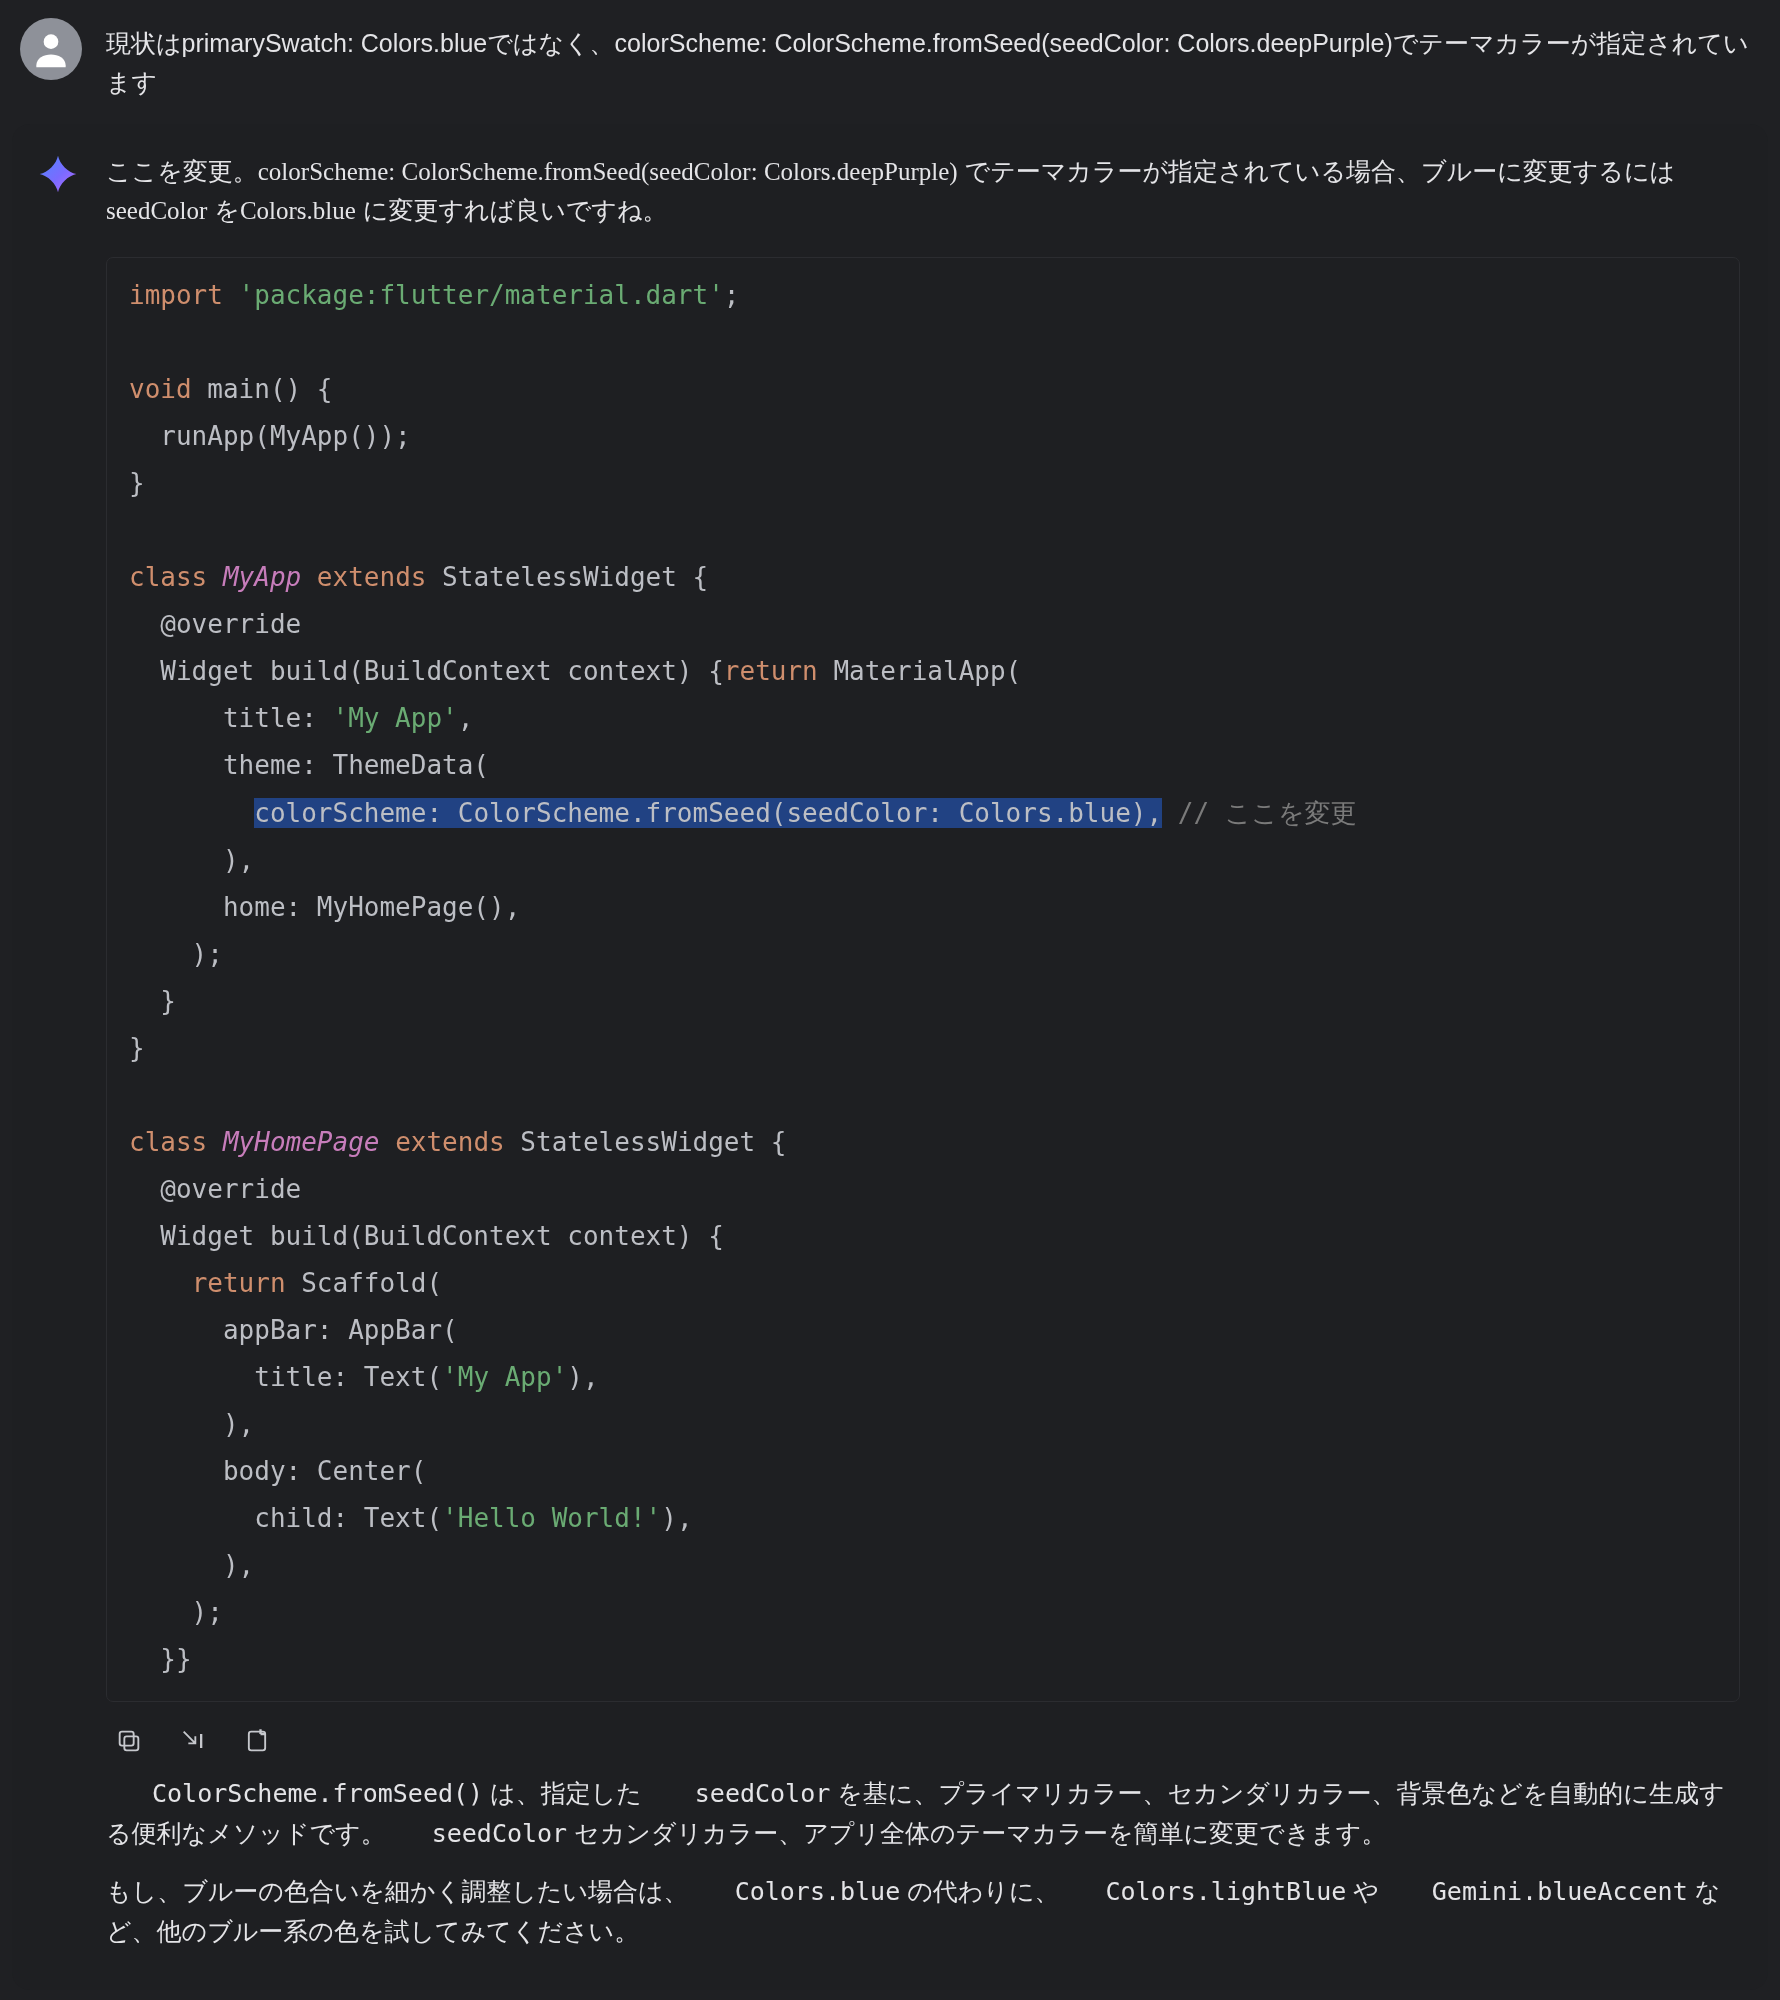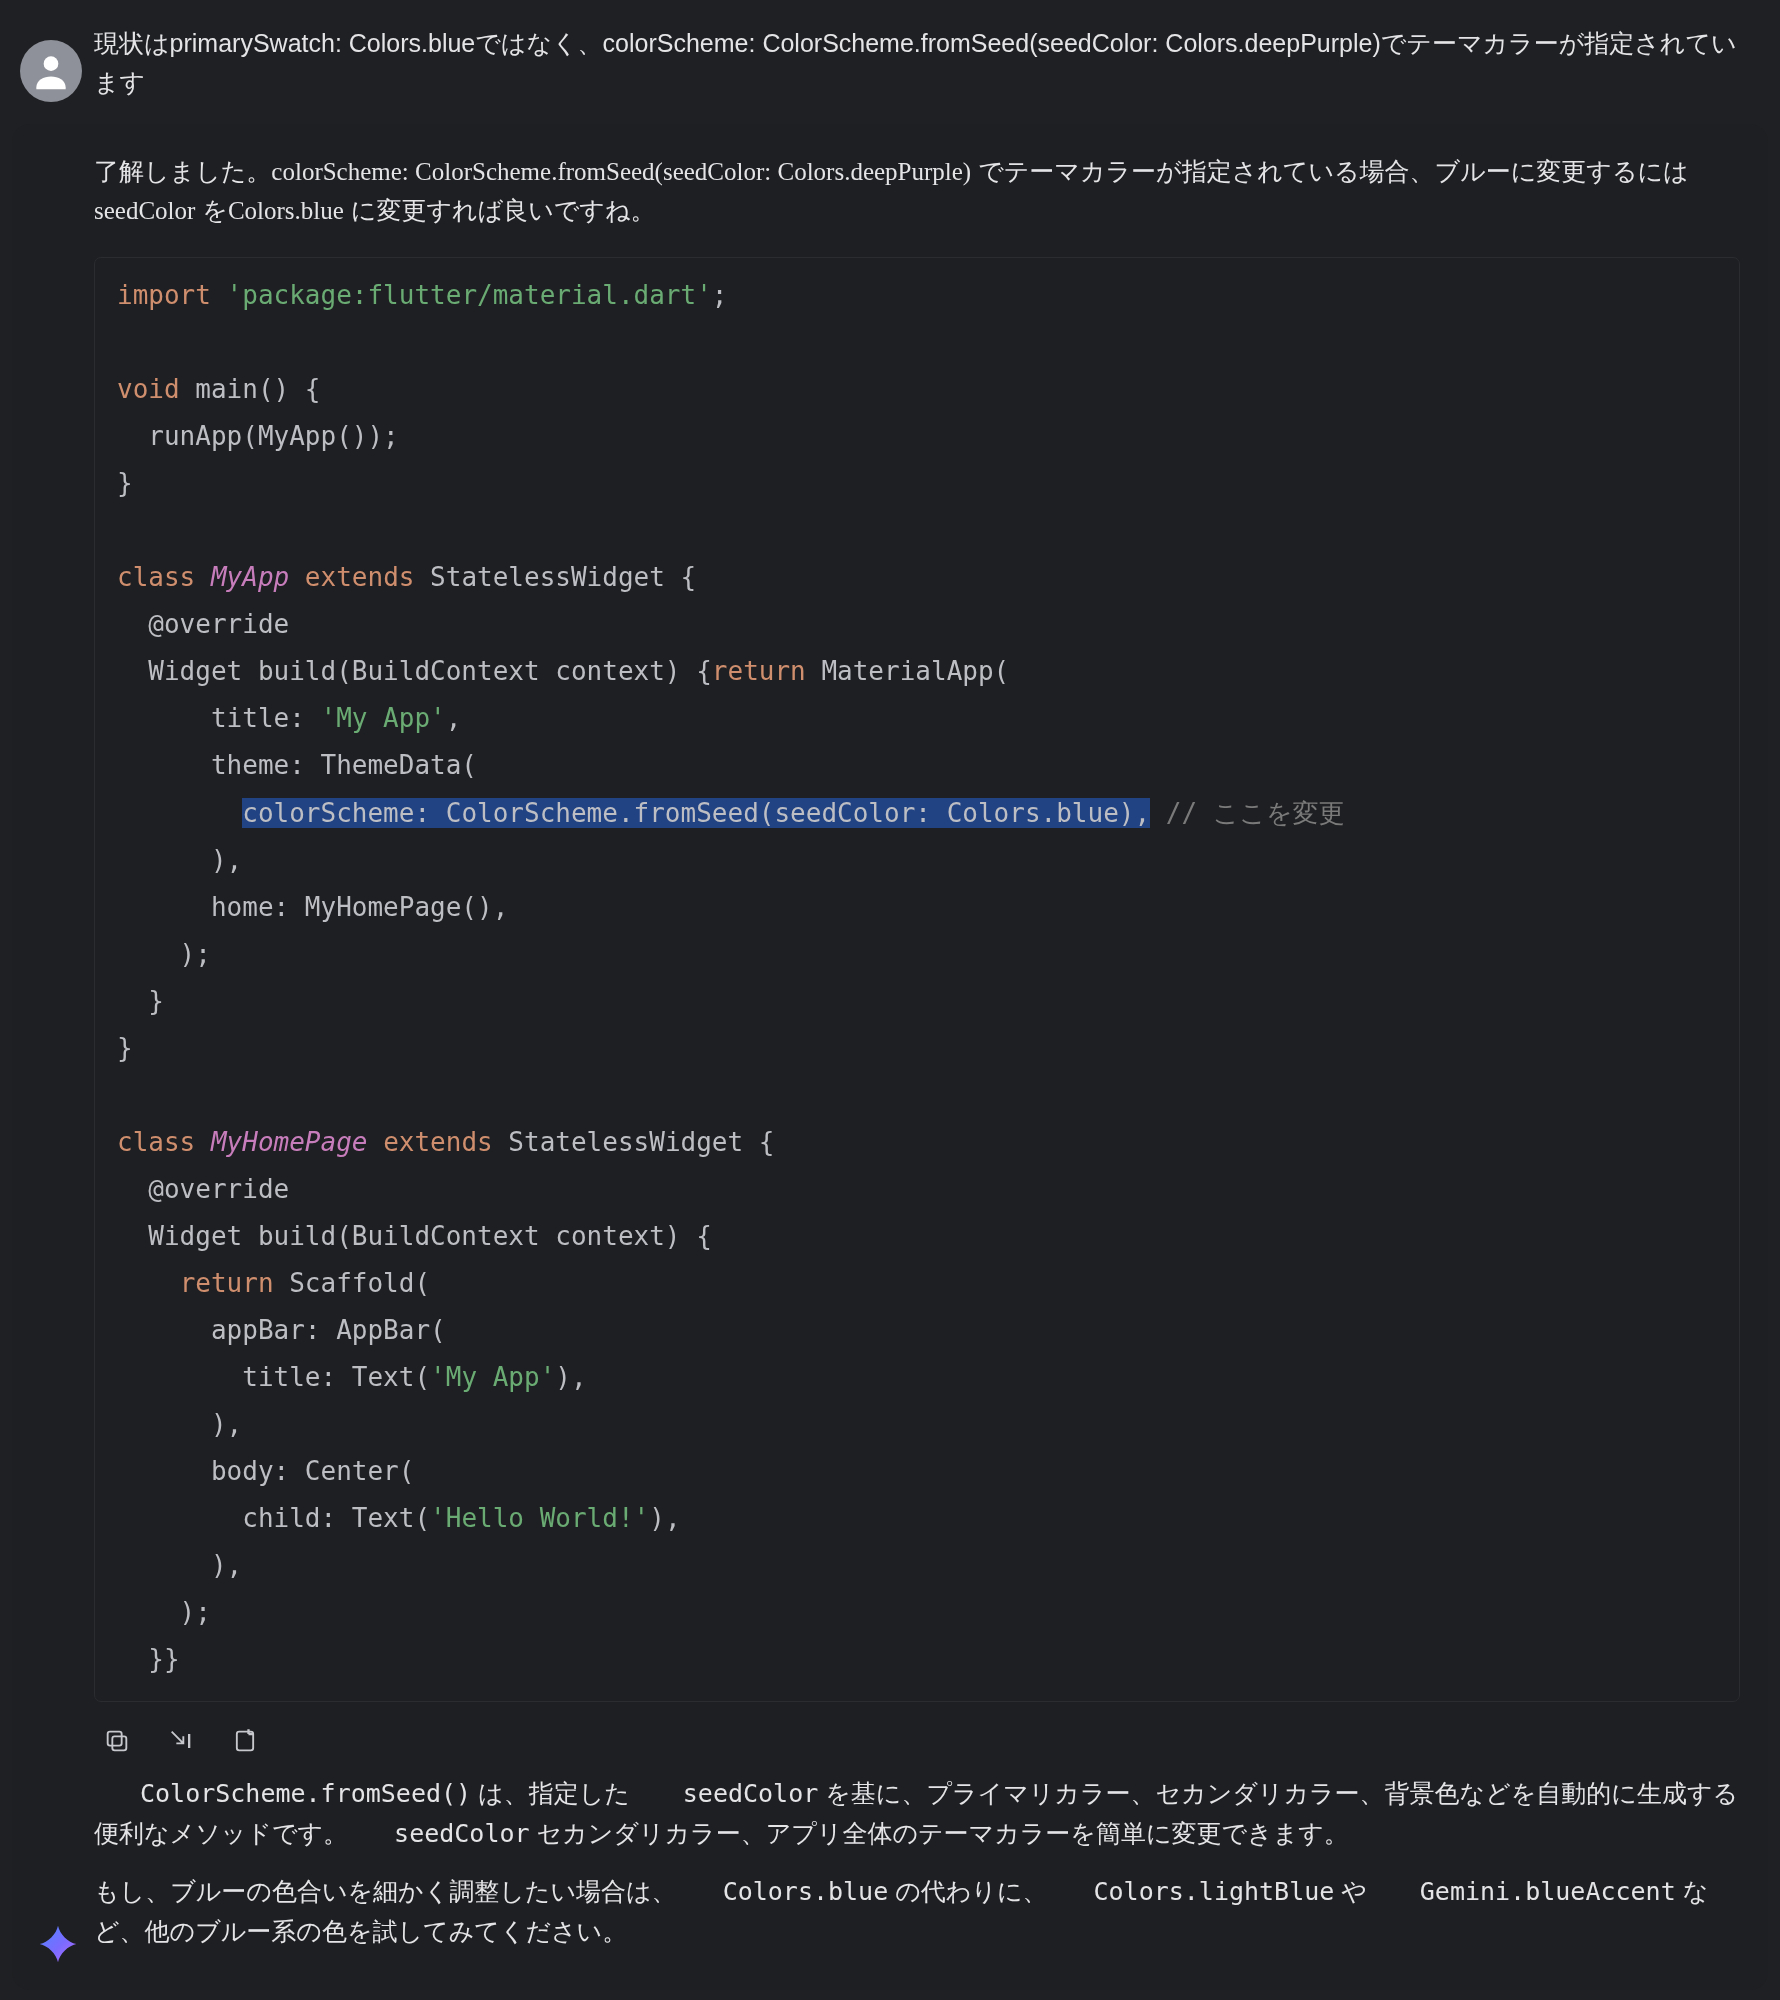--- a/index.html
+++ b/index.html
@@ -48,21 +48,21 @@
   .badge{
     background:#7e54d6;color:#fff;border-radius:999px;
     padding:2px 14px;font-size:20px;font-weight:500;
   }
   .tb-right{display:flex;align-items:center;gap:28px;}
   .icon-btn{color:var(--icon);display:inline-flex;align-items:center;justify-content:center;width:28px;height:28px;}
   .icon-btn svg{width:26px;height:26px;stroke:currentColor;fill:none;stroke-width:1.6;}
   .minimize{width:26px;height:3px;background:var(--icon);margin-top:10px;}
   
   .messages{flex:1;overflow:hidden;}
-  .msg{display:flex;gap:12px;padding:18px 28px 18px 20px;align-items:flex-end;}
+  .msg{display:flex;gap:24px;padding:18px 28px 18px 20px;}
   .msg.assistant{background:#1e1f22;border-radius:18px;margin:4px 12px 0 12px;padding:28px 28px 22px 22px;}
   .avatar{flex:0 0 62px;height:62px;border-radius:50%;display:flex;align-items:center;justify-content:center;}
   .avatar.user{background:#8e9199;}
   .avatar.user svg{width:44px;height:44px;fill:#fff;}
   .avatar.ai{background:transparent;width:48px;height:48px;flex:0 0 48px;margin-top:-2px;}
   .msg-body{flex:1;min-width:0;}
   .usr-text{font-size:25px;color:var(--text);padding-top:6px;}
   .ai-p{font-size:25px;color:var(--text);margin:0 0 26px 0;}
   .ai-p .mono{font-family:Liberation Serif, serif;font-size:25px;}
   
@@ -117,21 +117,21 @@
               <stop offset="55%" stop-color="#7a6bff"></stop>
               <stop offset="100%" stop-color="#b56bff"></stop>
             </linearGradient>
           </defs>
           <path fill="url(#g)" d="M24 2c2 10 12 20 22 22-10 2-20 12-22 22-2-10-12-20-22-22 10-2 20-12 22-22z"></path>
         </svg>
       </div>
       <div class="msg-body">
 
         <p class="ai-p">
-          <span>了解しました。</span><span class="mono">colorScheme: ColorScheme.fromSeed(seedColor: Colors.deepPurple)</span><span> でテーマカラーが指定されている場合、ブルーに変更するには </span><span class="mono">seedColor</span><span> を</span><span class="mono">Colors.blue</span><span> に変更すれば良いですね。</span>
+          <span>ここを変更。</span><span class="mono">colorScheme: ColorScheme.fromSeed(seedColor: Colors.deepPurple)</span><span> でテーマカラーが指定されている場合、ブルーに変更するには </span><span class="mono">seedColor</span><span> を</span><span class="mono">Colors.blue</span><span> に変更すれば良いですね。</span>
         </p>
 
         <div class="code-wrap">
 <pre class="code"><span class="kw">import</span> <span class="str">'package:flutter/material.dart'</span><span>;</span>
 
 <span class="kw">void</span><span> main() {</span>
 <span>  runApp(MyApp());</span>
 <span>}</span>
 
 <span class="kw">class</span><span class="cls"> MyApp </span><span class="kw">extends</span><span> StatelessWidget {</span>

